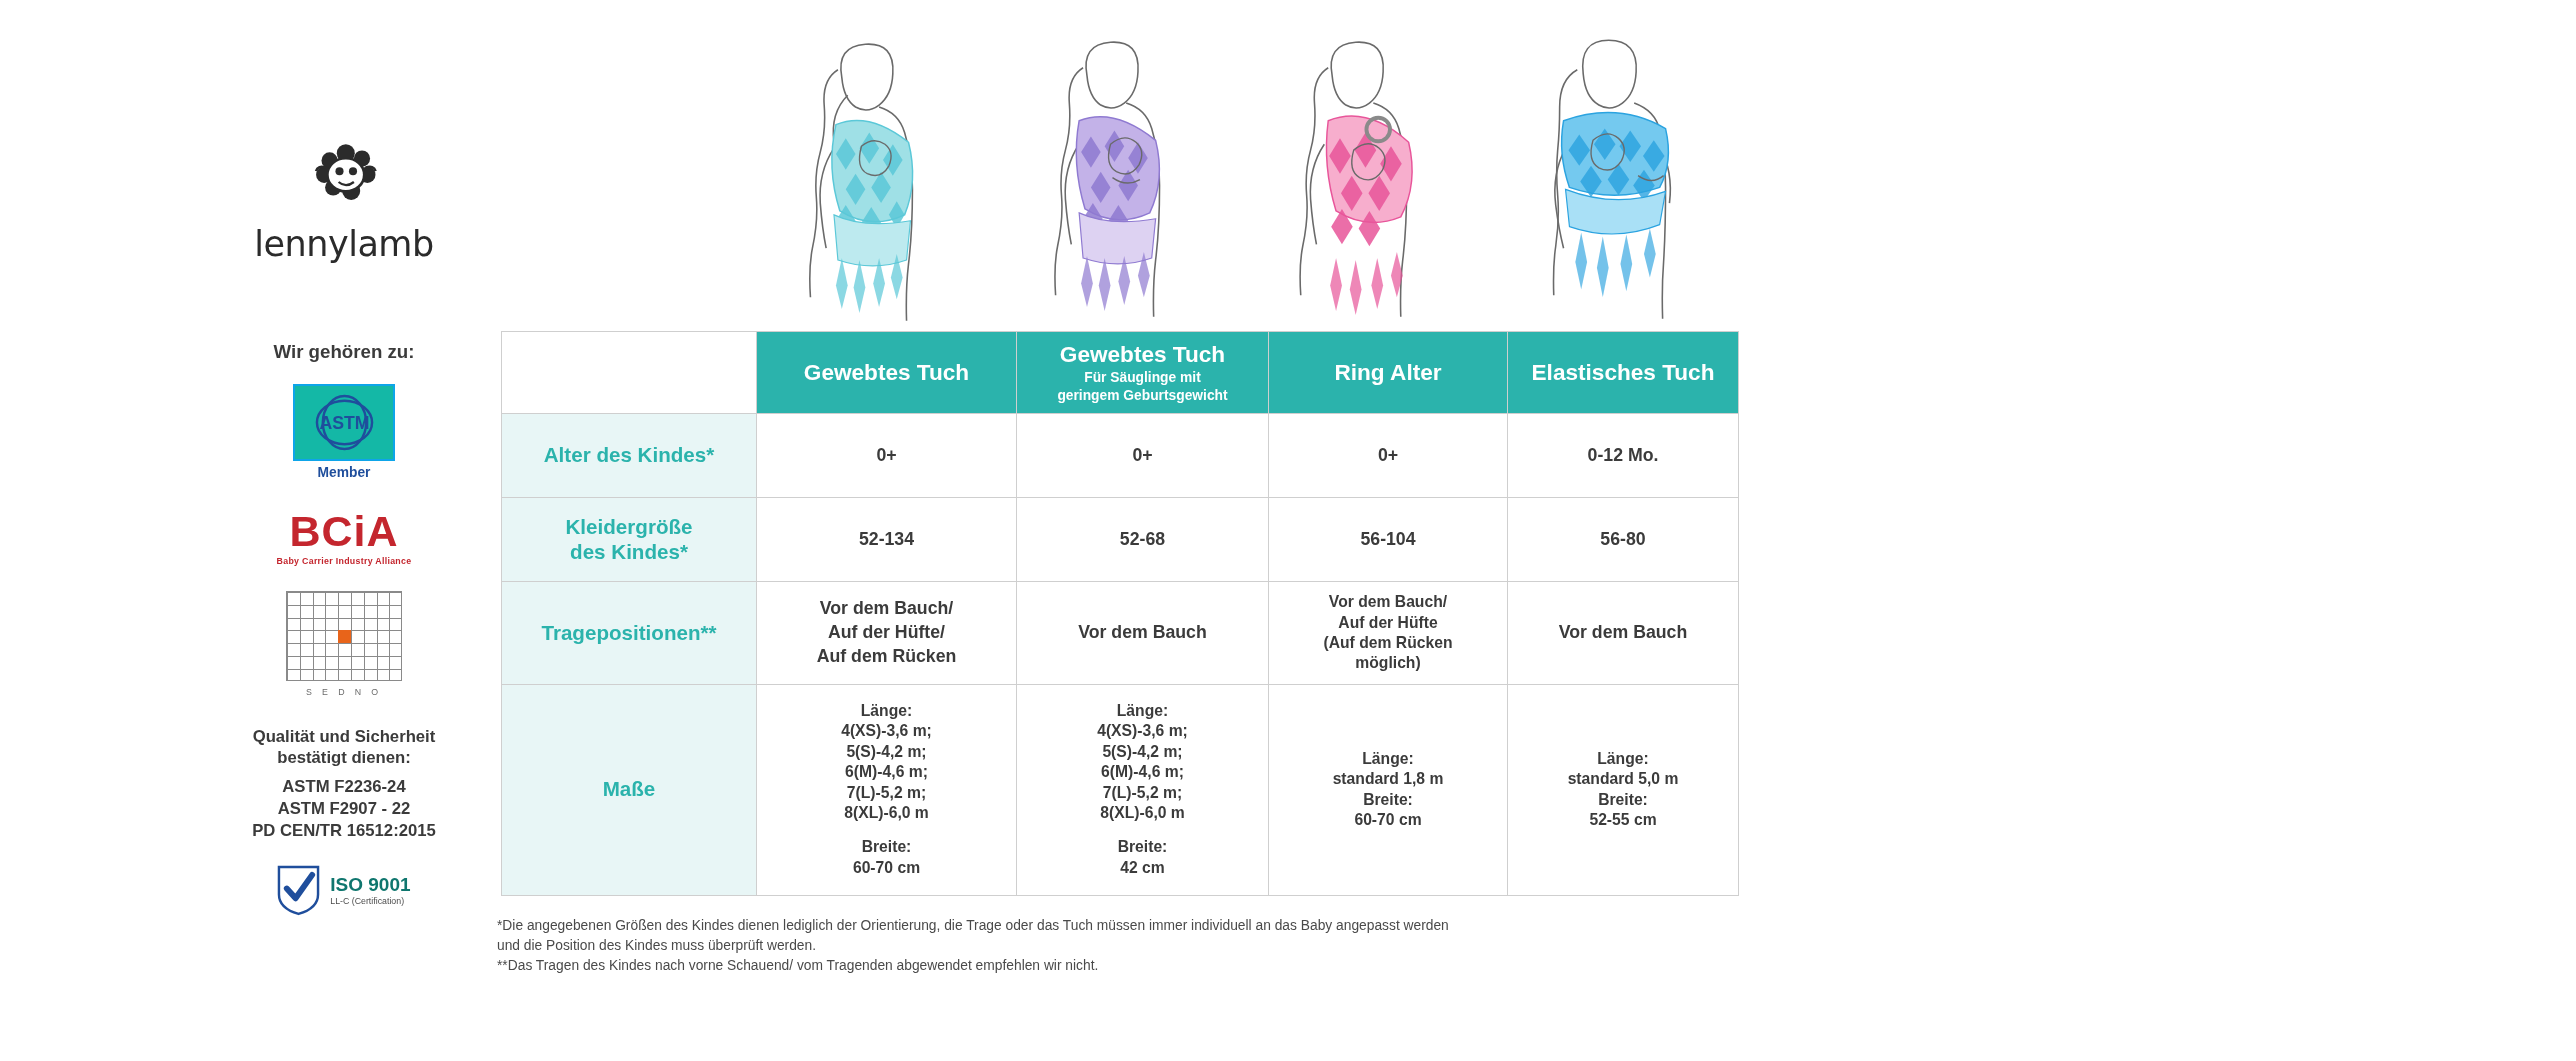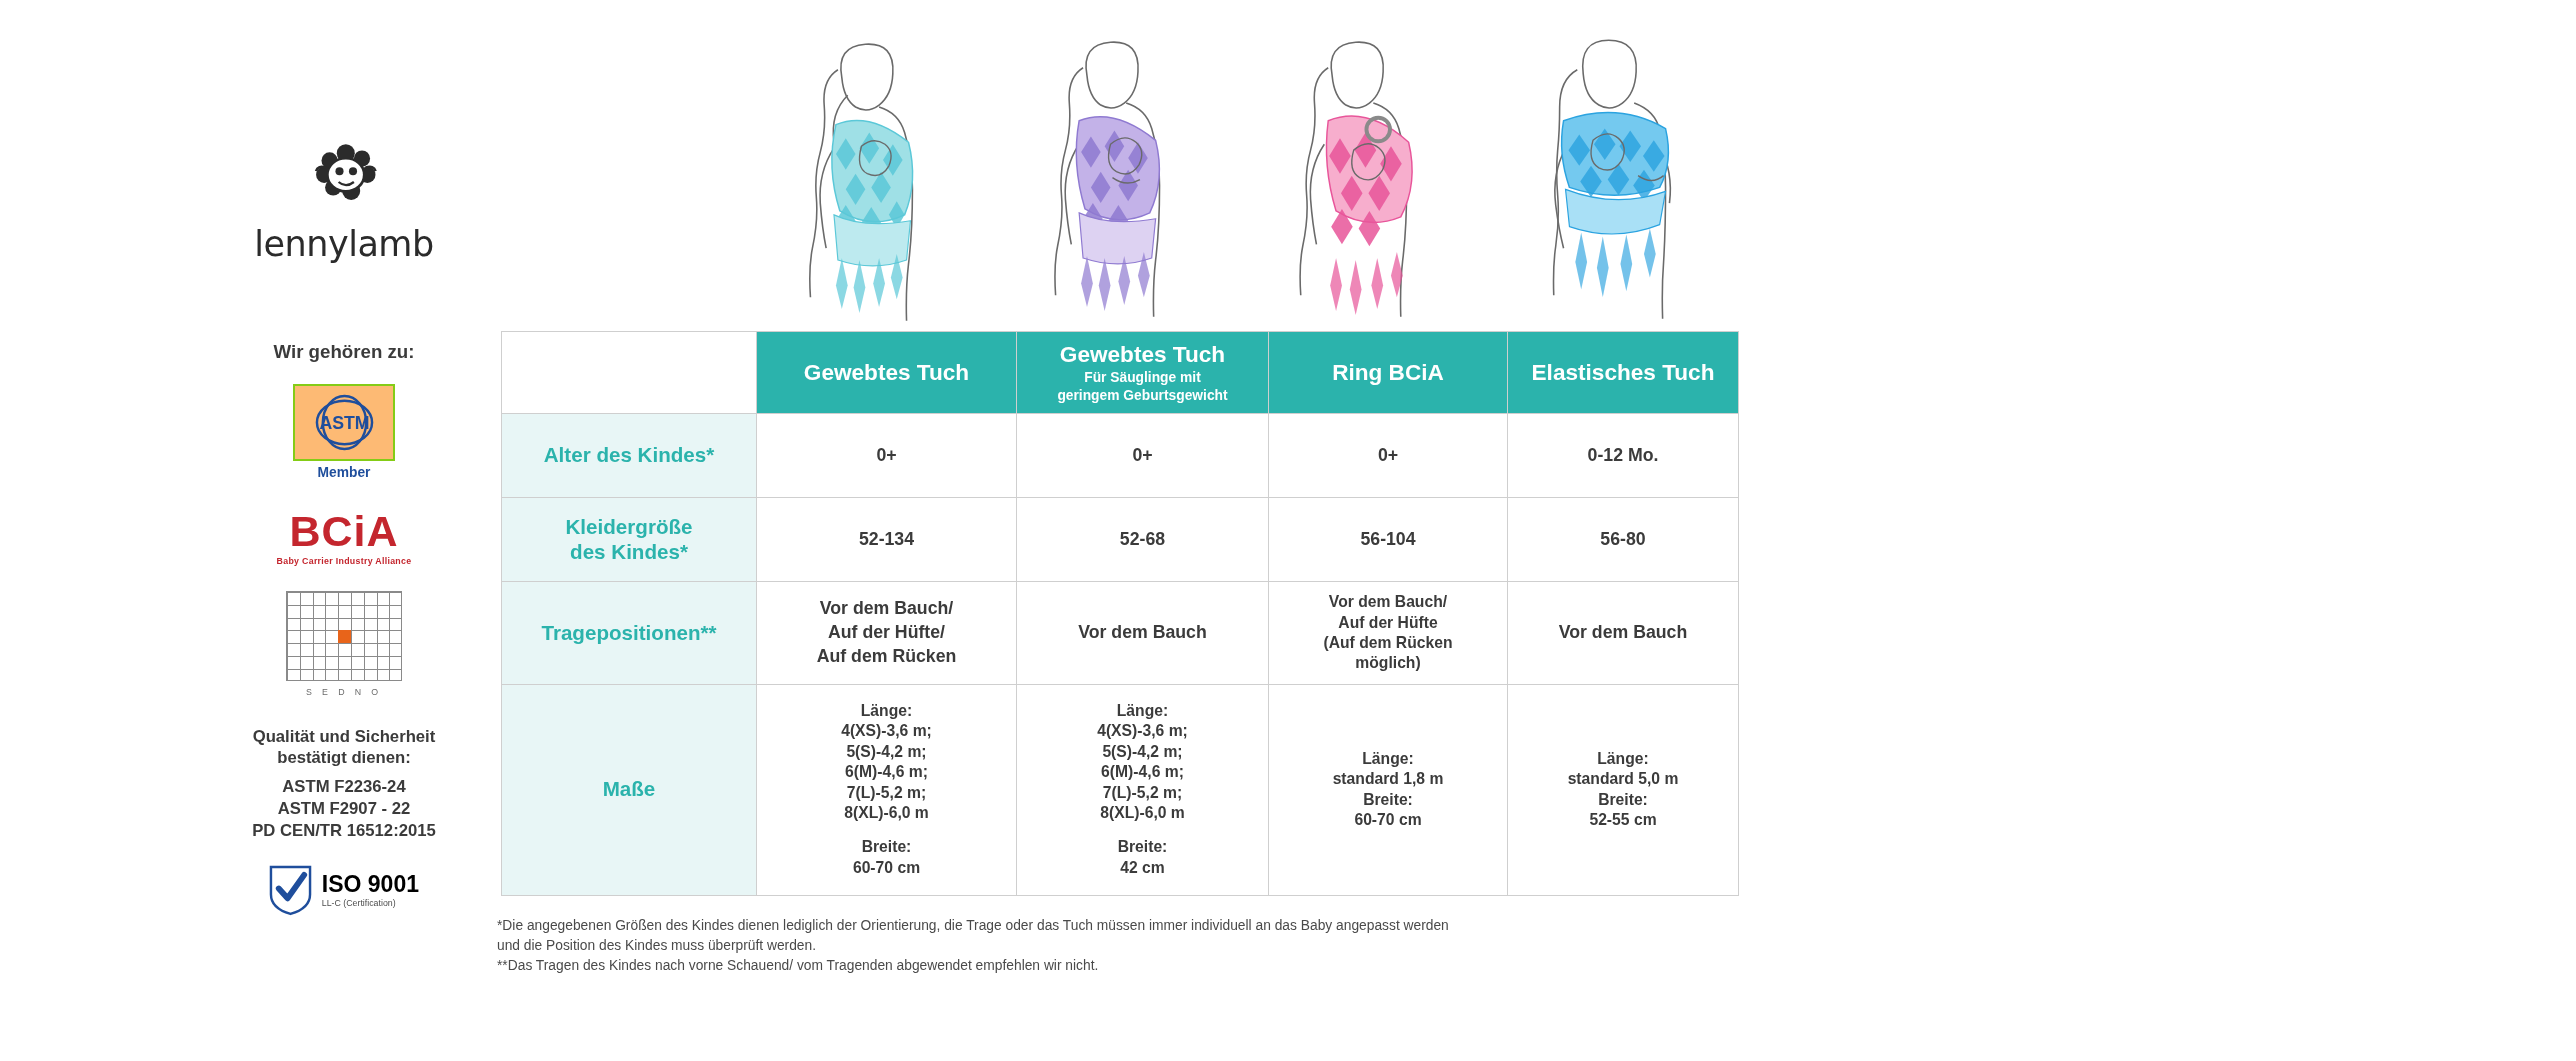--- a/index.html
+++ b/index.html
@@ -54,26 +54,26 @@
     color: #3b3b3b;
   }
 
   .cert-astm {
     margin: 21.6px auto 0 auto;
     width: 102px;
   }
   .astm-box {
     width: 102px;
     height: 77px;
-    border: 2px solid #84cc16;
+    border: 2px solid #0ea5e9;
     box-sizing: border-box;
     display: flex;
     align-items: center;
     justify-content: center;
-    background: #fdba74;
+    background: #14b8a6;
   }
   .astm-member {
     margin-top: 3.9px;
     font-size: 13.8px;
     color: #1f4e9c;
     font-weight: bold;
   }
 
   .cert-bcia {
     margin: 29.5px auto 0 auto;
@@ -183,23 +183,23 @@
     gap: 9.8px;
   }
   .iso-check {
     width: 43px;
     height: 51px;
   }
   .iso-text {
     text-align: left;
   }
   .iso-l1 {
-    font-size: 23px;
-    font-weight: bold;
-    color: #000000;
+    font-size: 19px;
+    font-weight: bold;
+    color: #0f766e;
     line-height: 1;
     text-align: center;
   }
   .iso-l2 {
     font-size: 8.8px;
     color: #4d4d4d;
     margin-top: 2.9px;
   }
 
   
@@ -521,21 +521,21 @@
           <th class="blank"></th>
           <th>
             <span>Gewebtes Tuch</span>
           </th>
           <th>
             <span>Gewebtes Tuch</span>
             <span class="sub">Für Säuglinge mit</span>
             <span class="sub">geringem Geburtsgewicht</span>
           </th>
           <th>
-            <span>Ring BCiA</span>
+            <span>Ring Alter</span>
           </th>
           <th>
             <span>Elastisches Tuch</span>
           </th>
         </tr>
       </thead>
       <tbody>
 
         <tr class="r1">
           <td class="rowhead">

